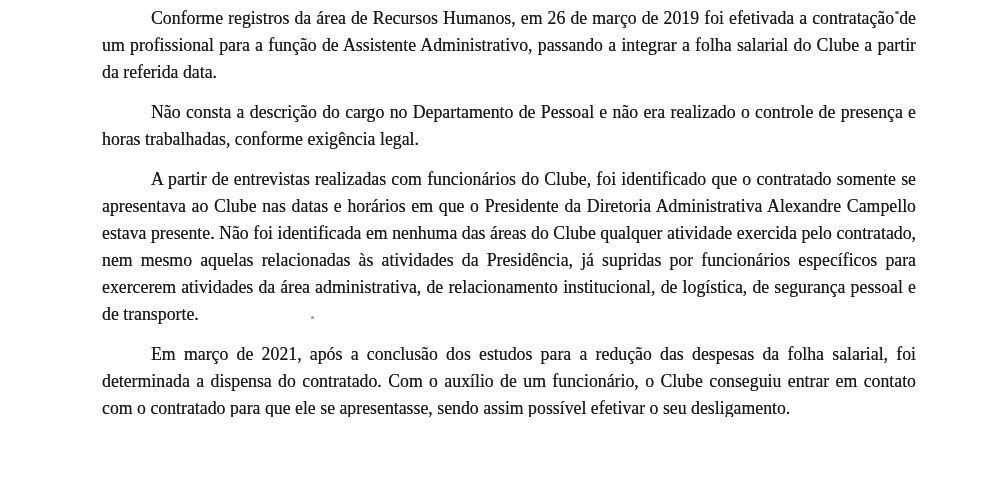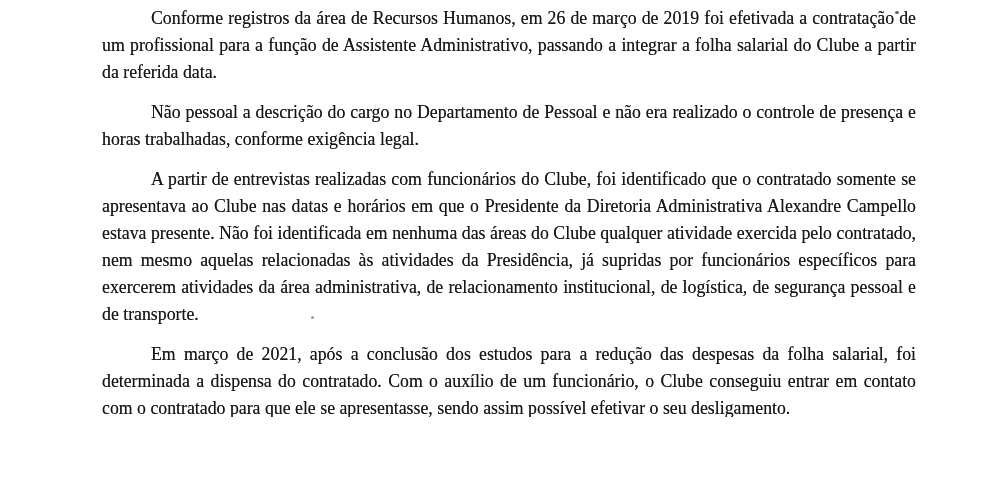--- a/index.html
+++ b/index.html
@@ -49,19 +49,19 @@
     height: 3px;
     background: #9c9c9c;
   }
 </style>
 </head>
 <body>
 
 <div class="page">
   <div class="doc-body">
     <p>Conforme registros da área de Recursos Humanos, em 26 de março de 2019 foi efetivada a contratação de um profissional para a função de Assistente Administrativo, passando a integrar a folha salarial do Clube a partir da referida data.</p>
-    <p>Não pessoal a descrição do cargo no Departamento de Pessoal e não era realizado o controle de presença e horas trabalhadas, conforme exigência legal.</p>
+    <p>Não consta a descrição do cargo no Departamento de Pessoal e não era realizado o controle de presença e horas trabalhadas, conforme exigência legal.</p>
     <p>A partir de entrevistas realizadas com funcionários do Clube, foi identificado que o contratado somente se apresentava ao Clube nas datas e horários em que o Presidente da Diretoria Administrativa Alexandre Campello estava presente. Não foi identificada em nenhuma das áreas do Clube qualquer atividade exercida pelo contratado, nem mesmo aquelas relacionadas às atividades da Presidência, já supridas por funcionários específicos para exercerem atividades da área administrativa, de relacionamento institucional, de logística, de segurança pessoal e de transporte.</p>
     <p>Em março de 2021, após a conclusão dos estudos para a redução das despesas da folha salarial, foi determinada a dispensa do contratado. Com o auxílio de um funcionário, o Clube conseguiu entrar em contato com o contratado para que ele se apresentasse, sendo assim possível efetivar o seu desligamento.</p>
   </div>
   <span class="speck speck-1"></span>
   <span class="speck speck-2"></span>
 </div>
 
 </body></html>

